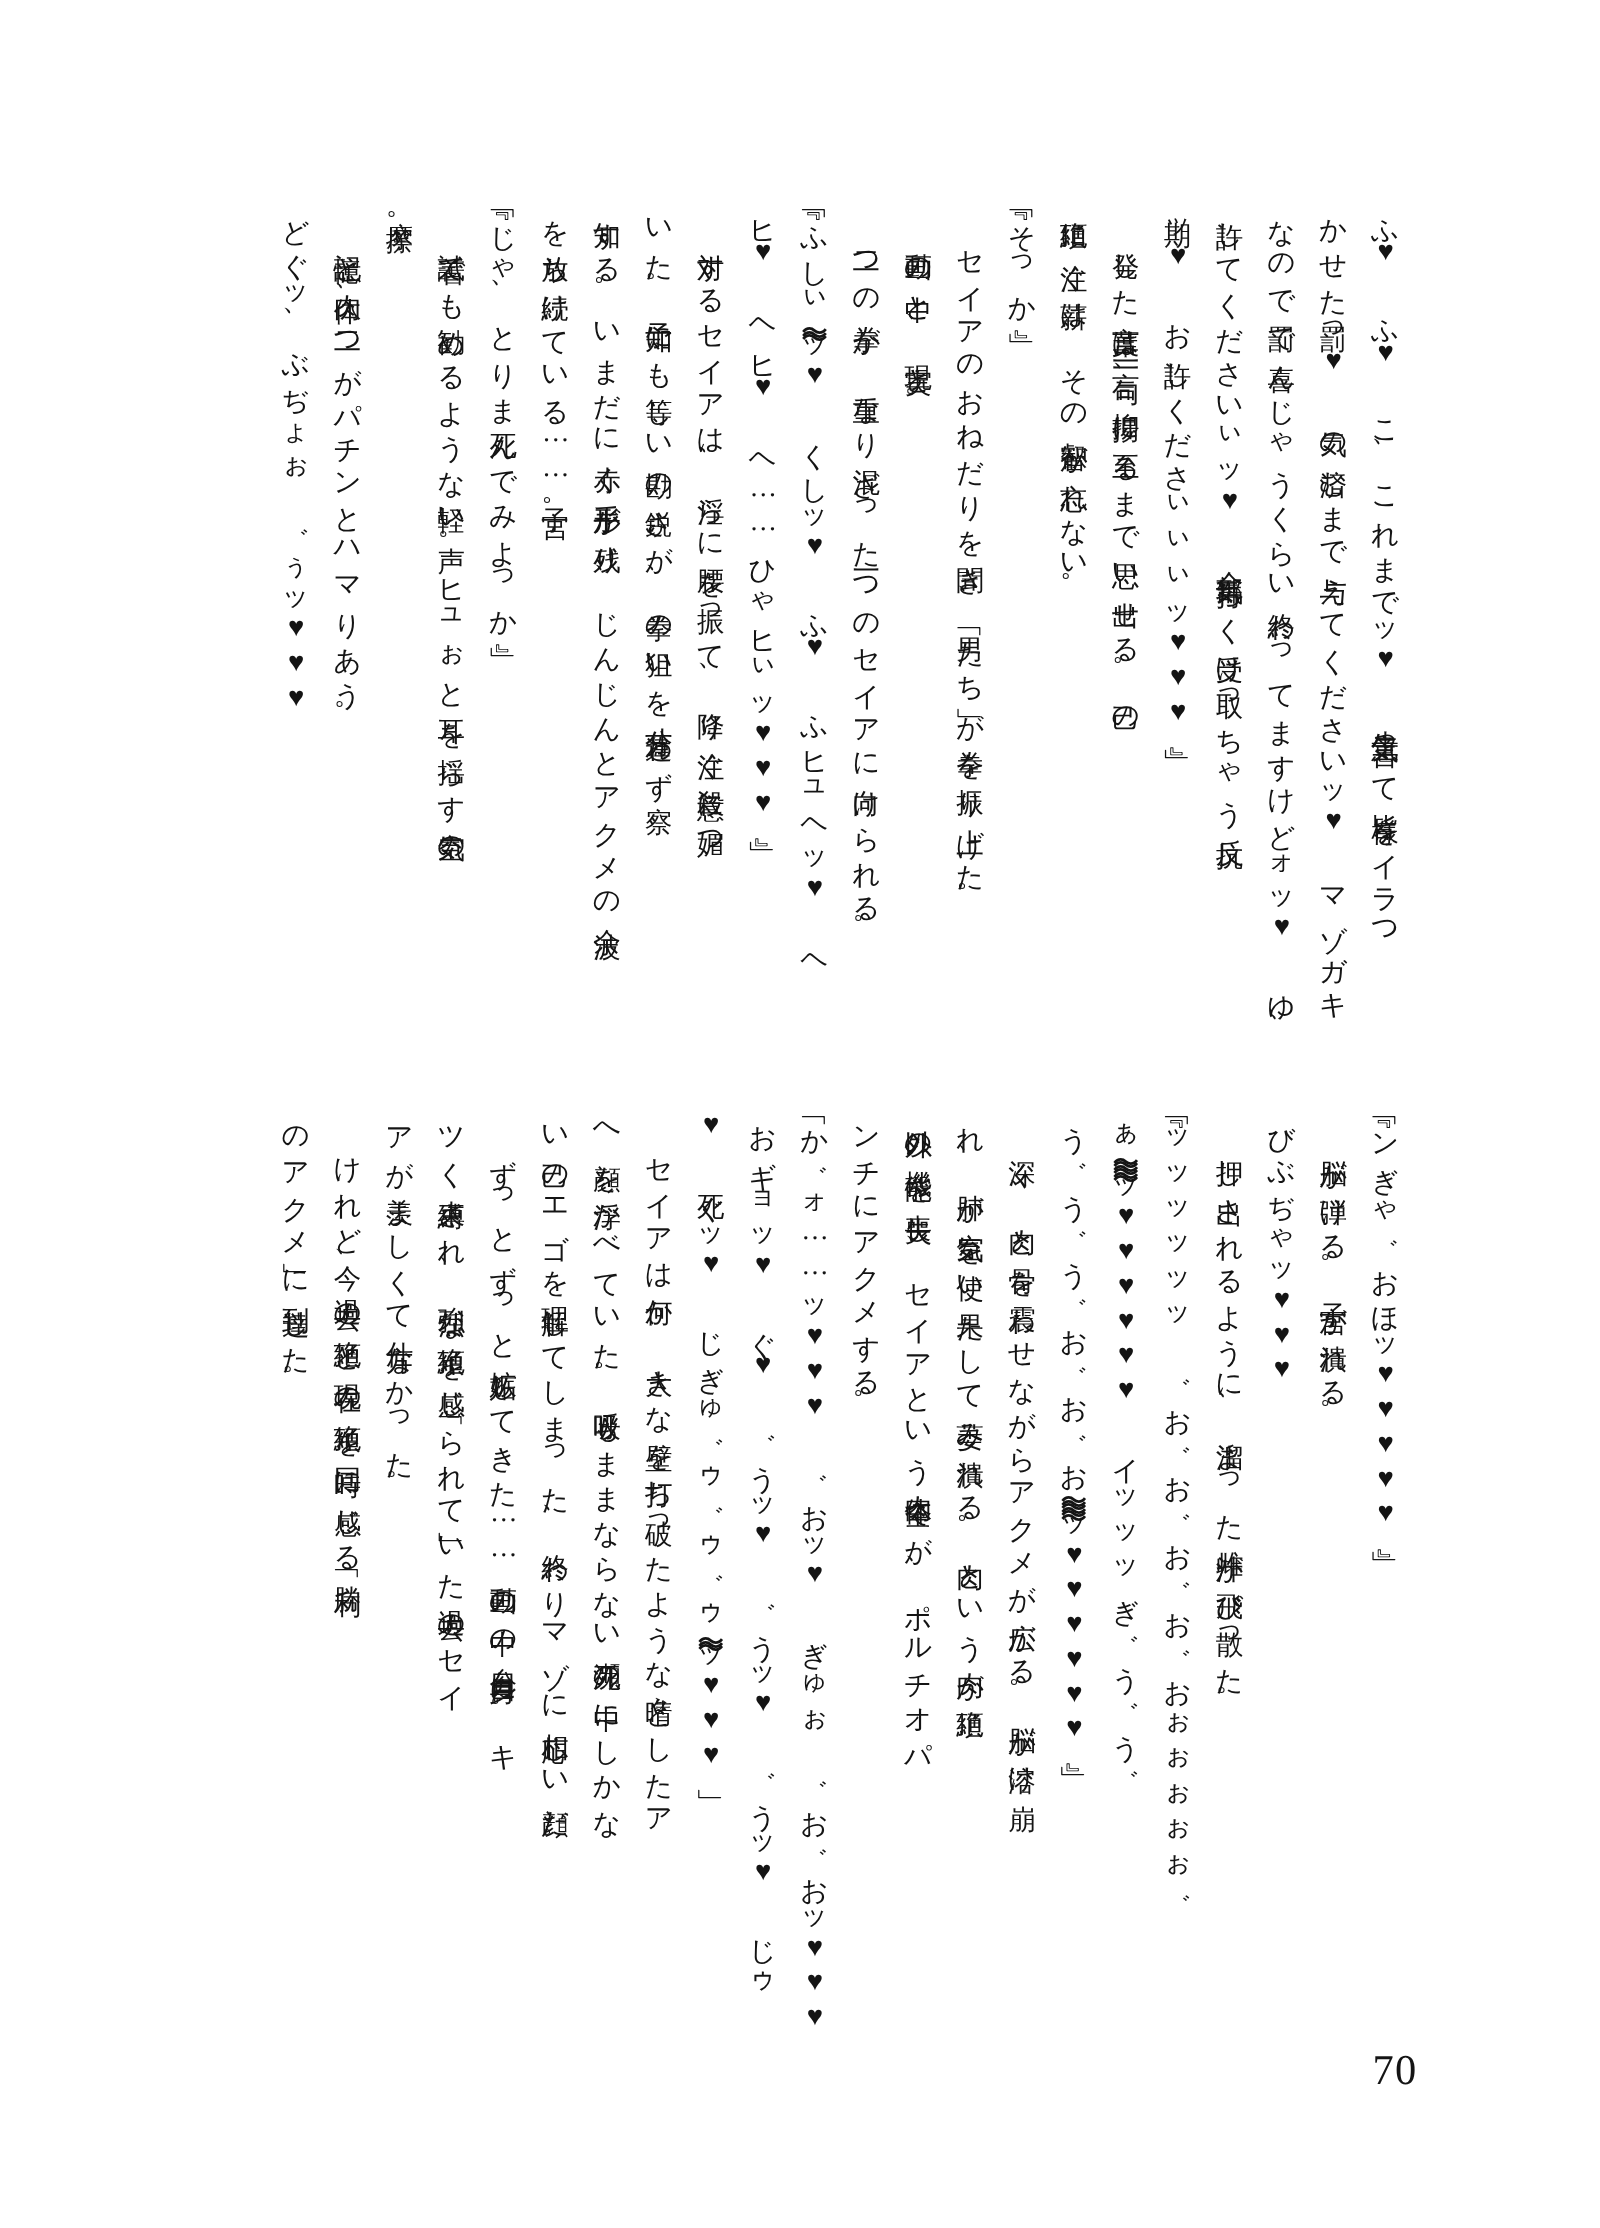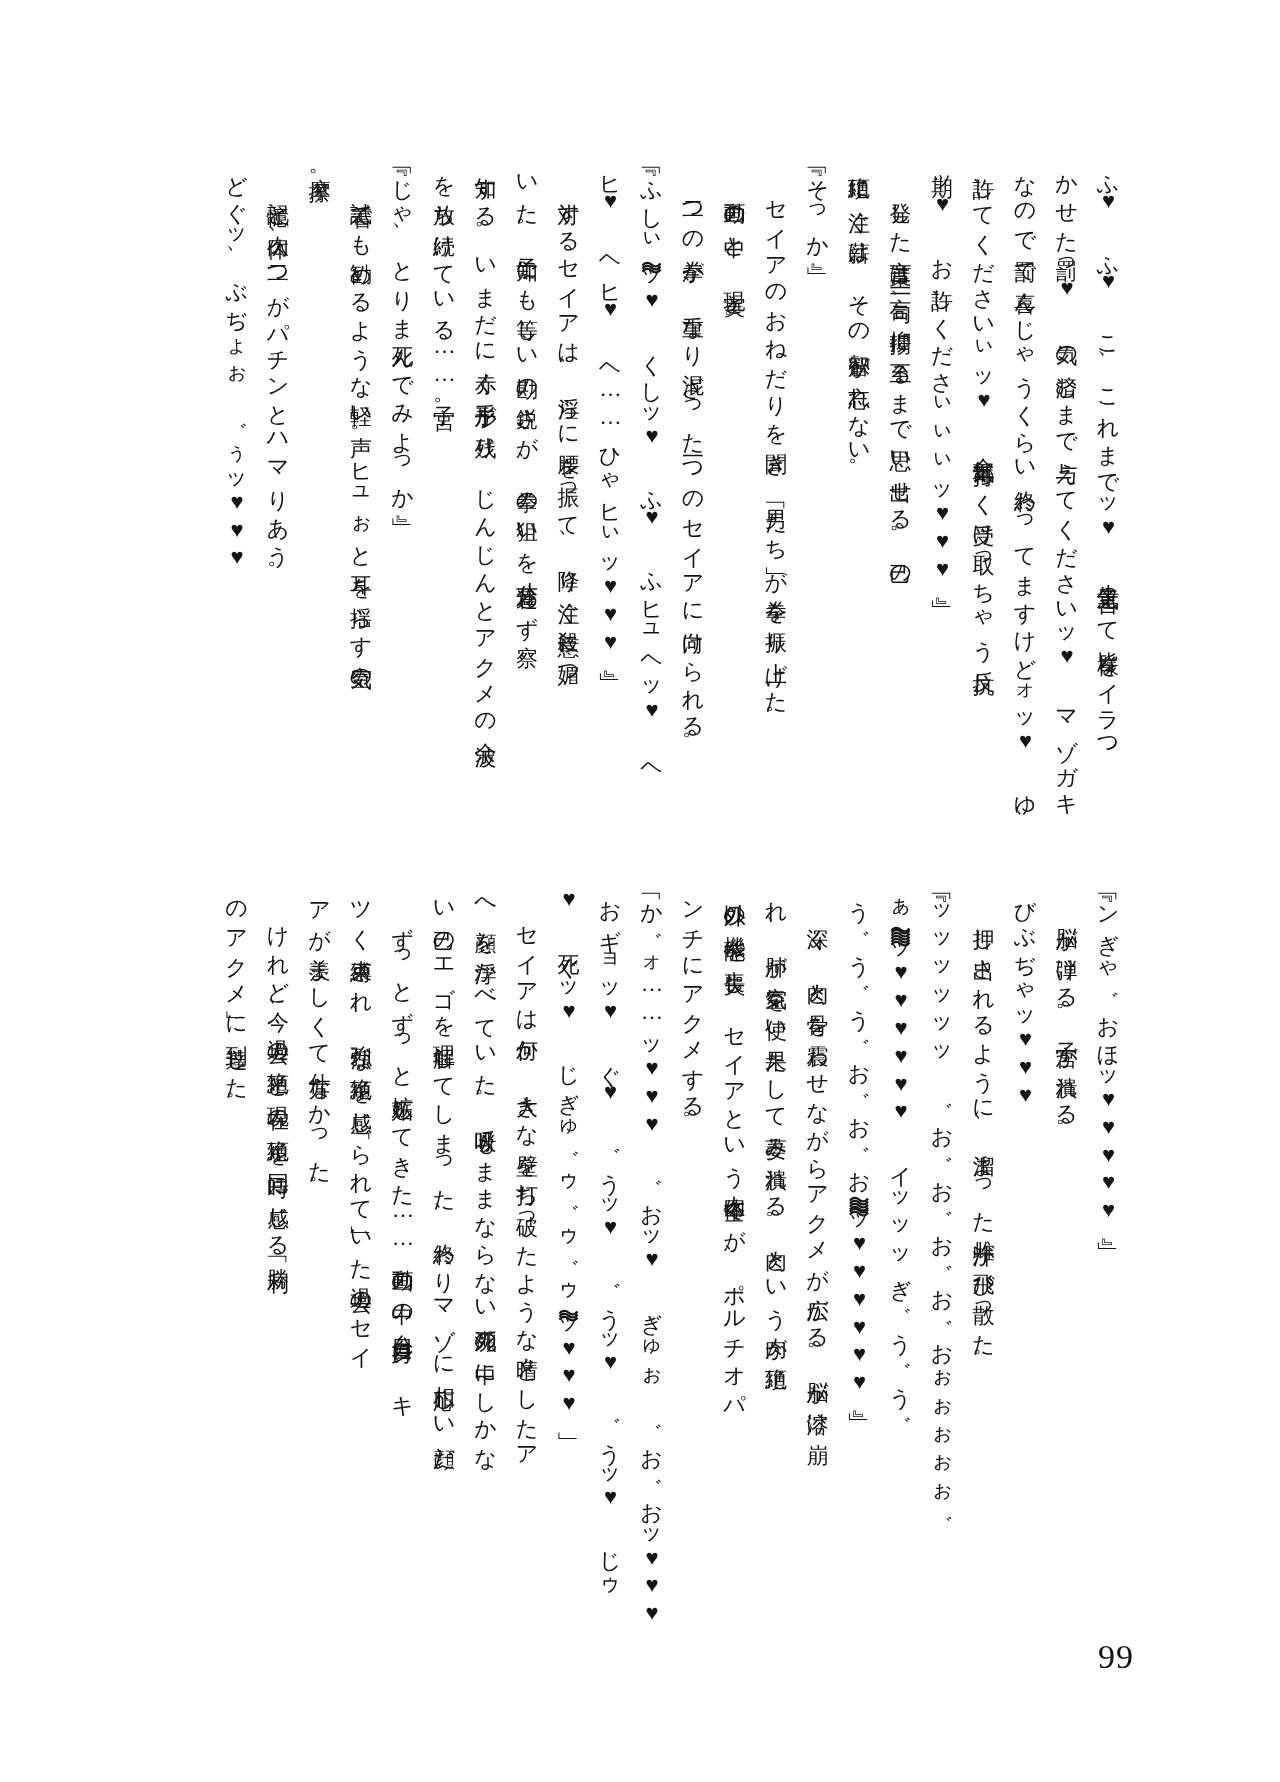--- a/index.html
+++ b/index.html
@@ -78,14 +78,14 @@
       <div class="col">♥　死ぐッ♥　じぎゅ゛ゥ゛ゥ゛ゥ〜〜〜ッ♥♥♥」</div>
       <div class="col ind">セイアは何か、大きな壁を打ち破ったような晴々としたア</div>
       <div class="col">へ顔を浮かべていた。呼吸もままならない瀕死の中にしかな</div>
       <div class="col">い己のエゴを理解してしまった、終わりマゾに相応しい顔だ。</div>
       <div class="col ind">ずっとずっと嫉妬してきた……動画の中の自分自身に。キ</div>
       <div class="col">ツく束縛され、強烈な絶頂を感じ「られて」いた過去のセイ</div>
       <div class="col">アが羨ましくて仕方なかった。</div>
       <div class="col ind">けれど今、過去の絶頂と現在の絶頂を同時に感じる「勝利</div>
       <div class="col">のアクメ」に到達した。</div>
     </div>
-  <div class="page-number">99</div>
+  <div class="page-number">70</div>
 </div>
 
 </body></html>

